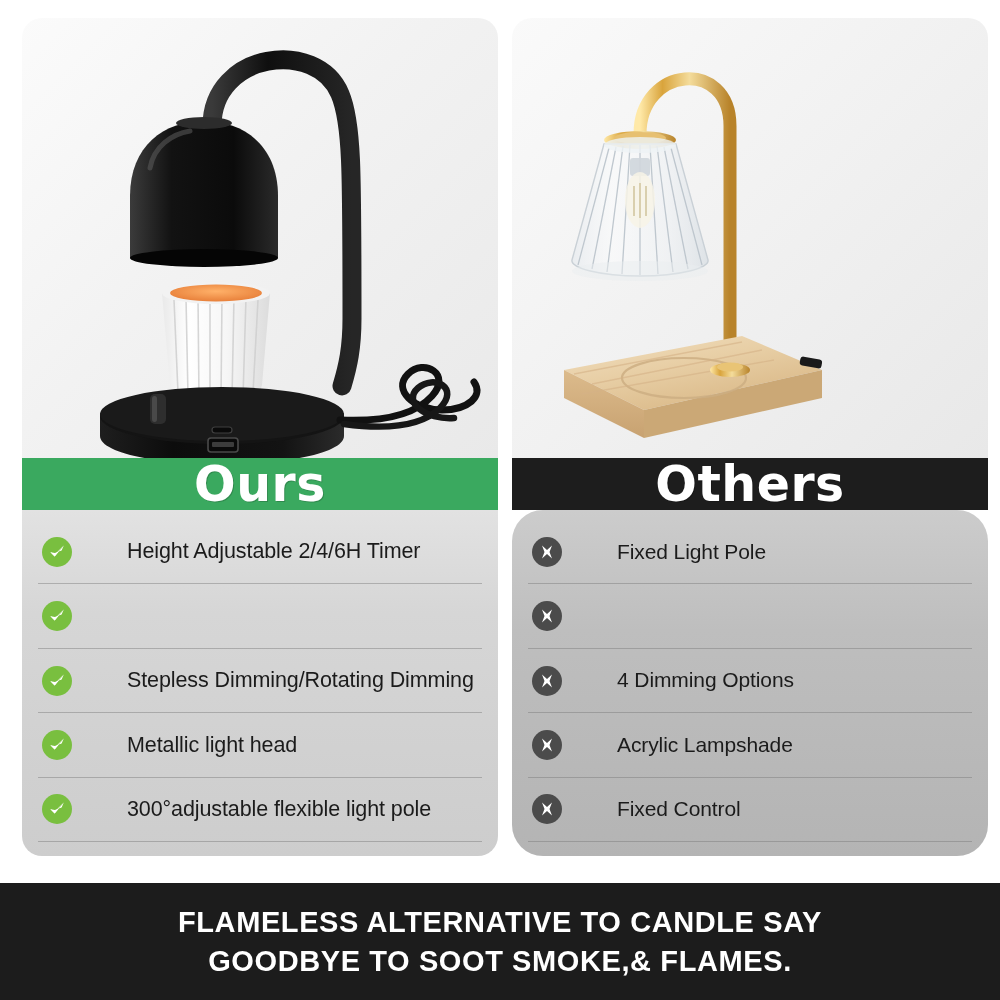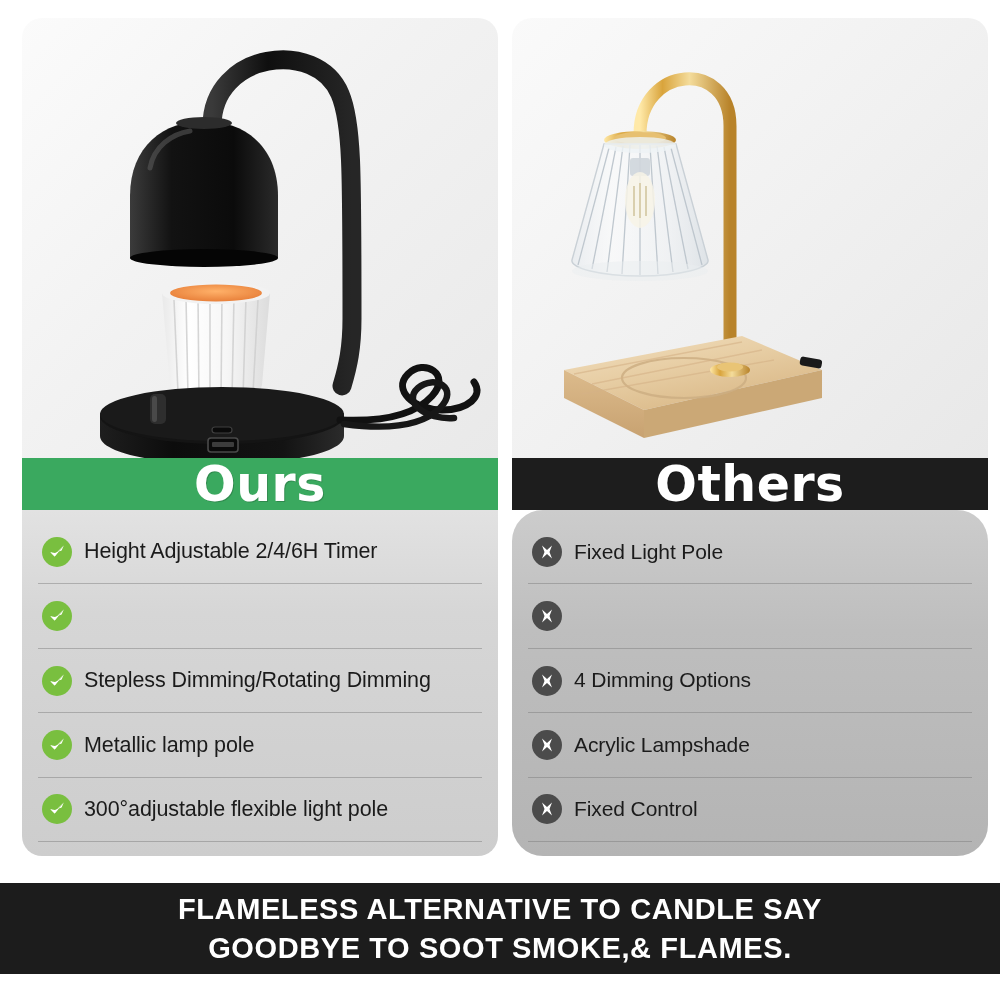--- a/index.html
+++ b/index.html
@@ -111,30 +111,31 @@
   .icon-check { background: #79bf3f; }
   .icon-cross { background: #4b4b4b; }
   .icon-badge svg { display: block; }
 
   .row-label {
     font-size: 21.5px;
     color: #1b1b1b;
     line-height: 1.15;
     letter-spacing: -0.1px;
     white-space: nowrap;
+    margin-left: 43px;
   }
   .panel-right .row-label { font-size: 21px; }
 
   
   .banner {
     position: absolute;
     left: 0;
     top: 883px;
     width: 1000px;
-    height: 91px;
+    height: 117px;
     background: #1c1c1c;
     display: flex;
     flex-direction: column;
     align-items: center;
     justify-content: center;
     gap: 10px;
   }
   .banner-line {
     color: #ffffff;
     font-size: 29px;
@@ -264,21 +265,21 @@
           </span>
           <span class="row-label">Stepless Dimming/Rotating Dimming</span>
         </div>
         <div class="row">
           <span class="icon-badge icon-check">
             <svg width="20" height="20" viewBox="0 0 20 20">
                 <path d="M3.4 10.3 L7.7 14.6 L16.8 3.6 L14.6 8.4 L7.9 11.1 Z" fill="#ffffff"></path>
                 <path d="M3.2 9.9 L7.6 14.4 L16.9 3.2 L8 12.2 Z" fill="#ffffff"></path>
               </svg>
           </span>
-          <span class="row-label">Metallic lamp pole</span>
+          <span class="row-label">Metallic light head</span>
         </div>
         <div class="row">
           <span class="icon-badge icon-check">
             <svg width="20" height="20" viewBox="0 0 20 20">
                 <path d="M3.4 10.3 L7.7 14.6 L16.8 3.6 L14.6 8.4 L7.9 11.1 Z" fill="#ffffff"></path>
                 <path d="M3.2 9.9 L7.6 14.4 L16.9 3.2 L8 12.2 Z" fill="#ffffff"></path>
               </svg>
           </span>
           <span class="row-label">300°adjustable flexible light pole</span>
         </div>

